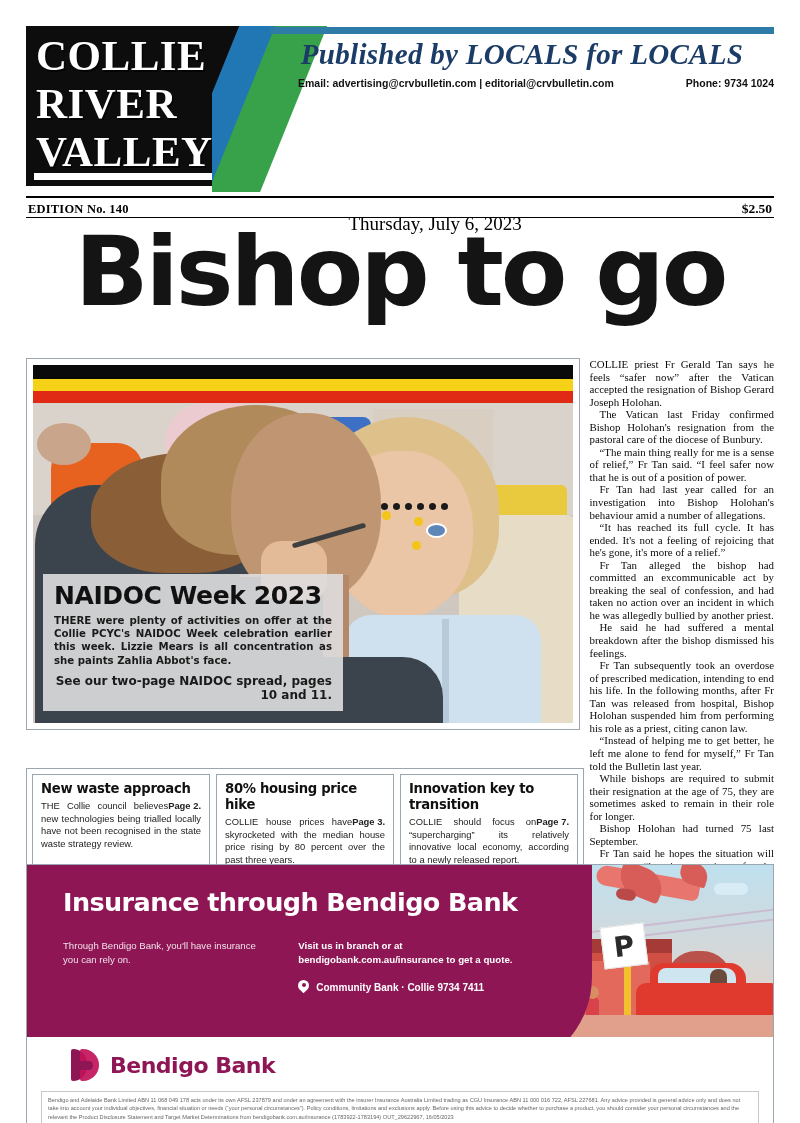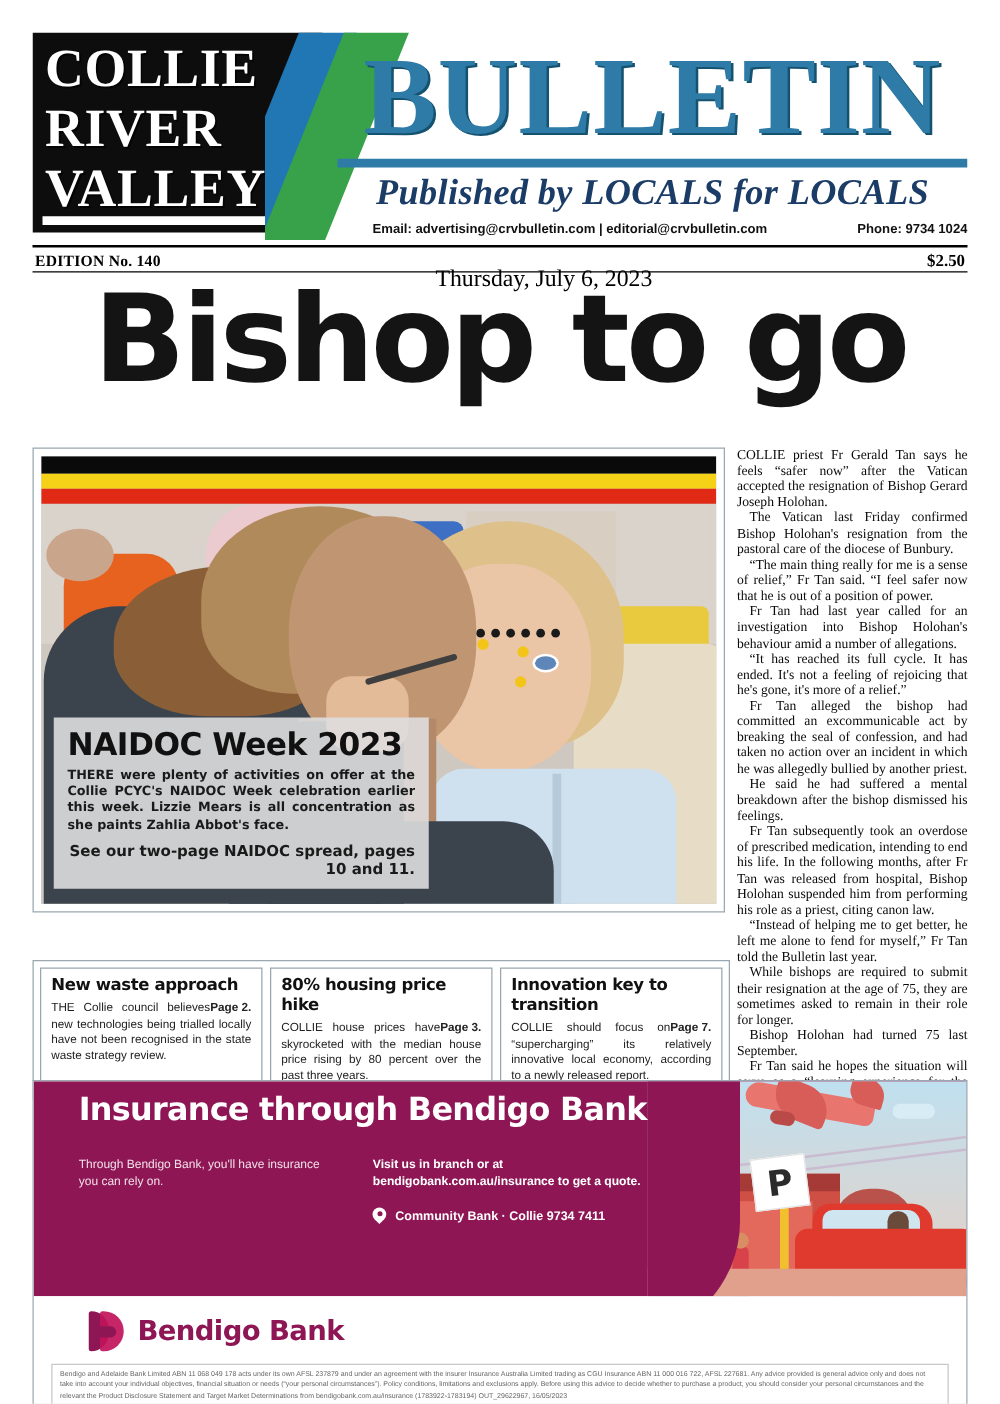--- a/index.html
+++ b/index.html
@@ -183,21 +183,21 @@
     font-size: 9.4px; line-height: 12.6px; color: #222; text-align: justify;
   }
   .t-page { font-weight: bold; float: right; }
 
   
   .ad {
     position: absolute; left: 26px; top: 838px; width: 748px; height: 260px;
     border: 1.5px solid #9aa7b0; background: #fff; overflow: hidden;
   }
   .ad-top { position: relative; height: 172px; background: #8e1655; overflow: hidden; }
-  .ad-copy { position: relative; z-index: 4; padding: 8px 0 0 36px; width: 520px; }
+  .ad-copy { position: relative; z-index: 4; padding: 22px 0 0 36px; width: 520px; }
   .ad-h1 {
     font-family: "DejaVu Sans", sans-serif; font-weight: bold;
     font-size: 25.5px; color: #fff; letter-spacing: -0.6px; margin-bottom: 22px;
   }
   .ad-cols { display: flex; gap: 26px; margin-top: 12px; }
   .ad-left-copy { width: 212px; font-size: 9.6px; line-height: 13.5px; color: #f1dfe8; }
   .ad-right-copy { width: 252px; }
   .ad-bold { font-size: 9.7px; line-height: 13.6px; color: #fff; font-weight: bold; }
   .ad-branch { display: flex; align-items: center; gap: 7px; margin-top: 14px; }
   .pin {
@@ -274,21 +274,20 @@
         <span>RIVER</span>
         <span>VALLEY</span>
       </div>
       <div class="mh-underbar"></div>
     </div>
     <div class="mh-tail">
       <div class="b"></div>
       <div class="g"></div>
     </div>
     <div class="mh-right">
-      <div class="mh-bulletin">BULLETIN</div>
       <div class="mh-rule"></div>
       <div class="mh-tagline">Published by LOCALS for LOCALS</div>
       <div class="mh-contact">
         <span class="email">Email: advertising@crvbulletin.com | editorial@crvbulletin.com</span>
         <span>Phone: 9734 1024</span>
       </div>
     </div>
   </div>
 
   <div class="edbar">

